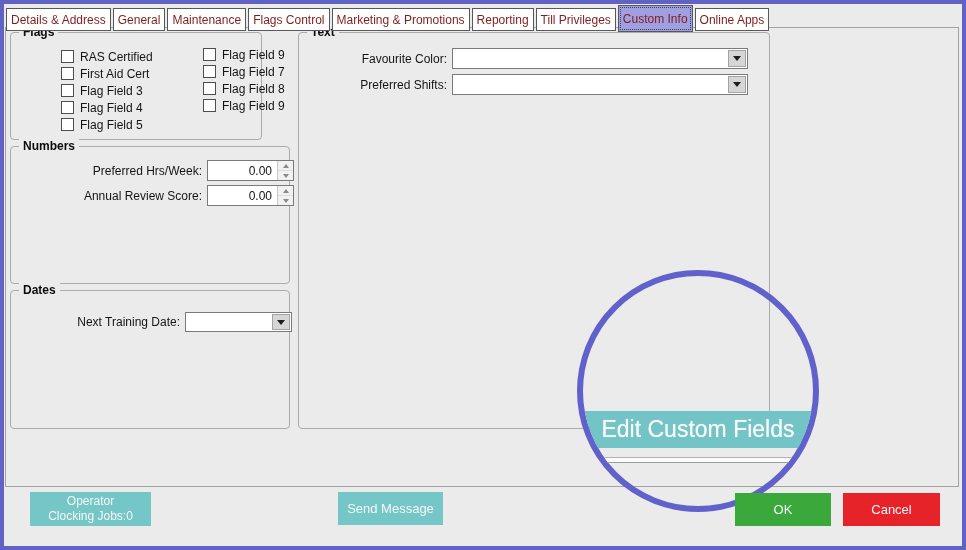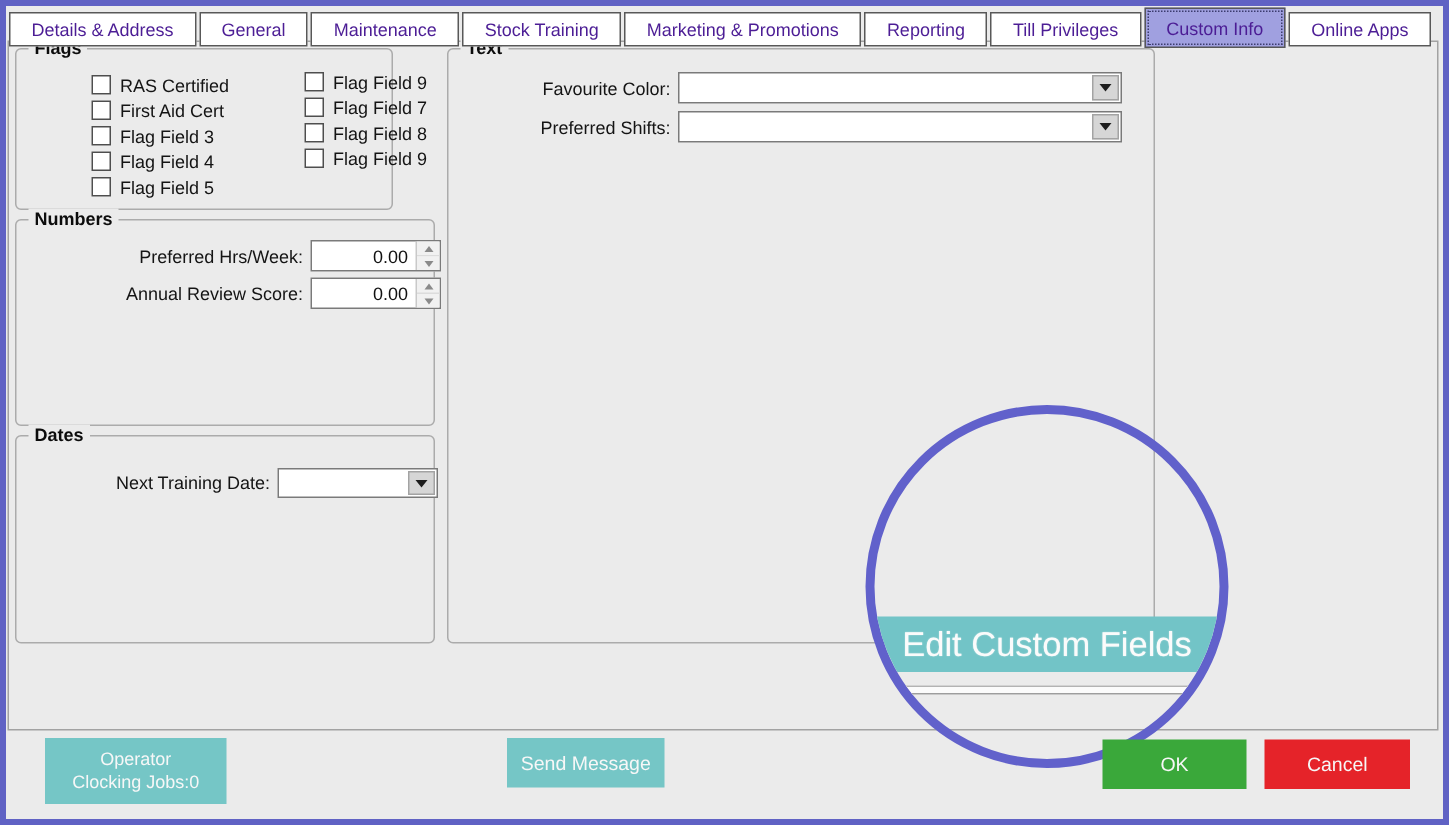--- a/index.html
+++ b/index.html
@@ -18,21 +18,21 @@
     background:var(--bg);
     overflow:hidden;
   }
   .frame{position:absolute;inset:0;border:4px solid var(--accent);pointer-events:none;z-index:20;}
 
   
   .tabstrip{position:absolute;left:6px;top:5px;display:flex;align-items:flex-end;gap:2px;z-index:3;}
   .tab{
     height:23px;display:flex;align-items:center;
     border:1px solid #585858;background:#ffffff;
-    padding:0 14px;font-size:12px;color:#4c1d95;white-space:nowrap;
+    padding:0 4px;font-size:12px;color:#7f1d1d;white-space:nowrap;
   }
   .tab.selected{
     background:var(--selected-tab);
     height:27px;margin-bottom:-1px;
     outline:1px dotted #3c3c6e;outline-offset:-3px;
     z-index:4;
   }
 
   
   .tabpage{
@@ -93,33 +93,33 @@
     position:absolute;left:-10px;right:-10px;top:181px;height:6px;
     background:#fbfbfb;border-top:1px solid #b3b3b3;border-bottom:1px solid #9d9d9d;
   }
 
   
   .btn{
     position:absolute;border:none;display:flex;flex-direction:column;
     align-items:center;justify-content:center;color:#f7f7f7;z-index:10;
     font-family:inherit;cursor:default;
   }
-  .btn-operator{left:30px;top:492px;width:121px;height:44px;background:var(--teal);font-size:12px;line-height:15px;}
+  .btn-operator{left:30px;top:492px;width:121px;height:34px;background:var(--teal);font-size:12px;line-height:15px;}
   .btn-send{left:338px;top:492px;width:105px;height:33px;background:var(--teal);font-size:13px;}
   .btn-ok{left:735px;top:493px;width:96px;height:33px;background:var(--green);font-size:13px;}
   .btn-cancel{left:843px;top:493px;width:97px;height:33px;background:var(--red);font-size:13px;}
 </style>
 </head>
 <body>
 
 <div class="tabstrip">
   <div class="tab">Details &amp; Address</div>
   <div class="tab">General</div>
   <div class="tab">Maintenance</div>
-  <div class="tab">Stock Training</div>
+  <div class="tab">Flags Control</div>
   <div class="tab">Marketing &amp; Promotions</div>
   <div class="tab">Reporting</div>
   <div class="tab">Till Privileges</div>
   <div class="tab selected">Custom Info</div>
   <div class="tab">Online Apps</div>
 </div>
 
 <div class="tabpage"></div>
 
 <div class="groupbox gb-flags">

